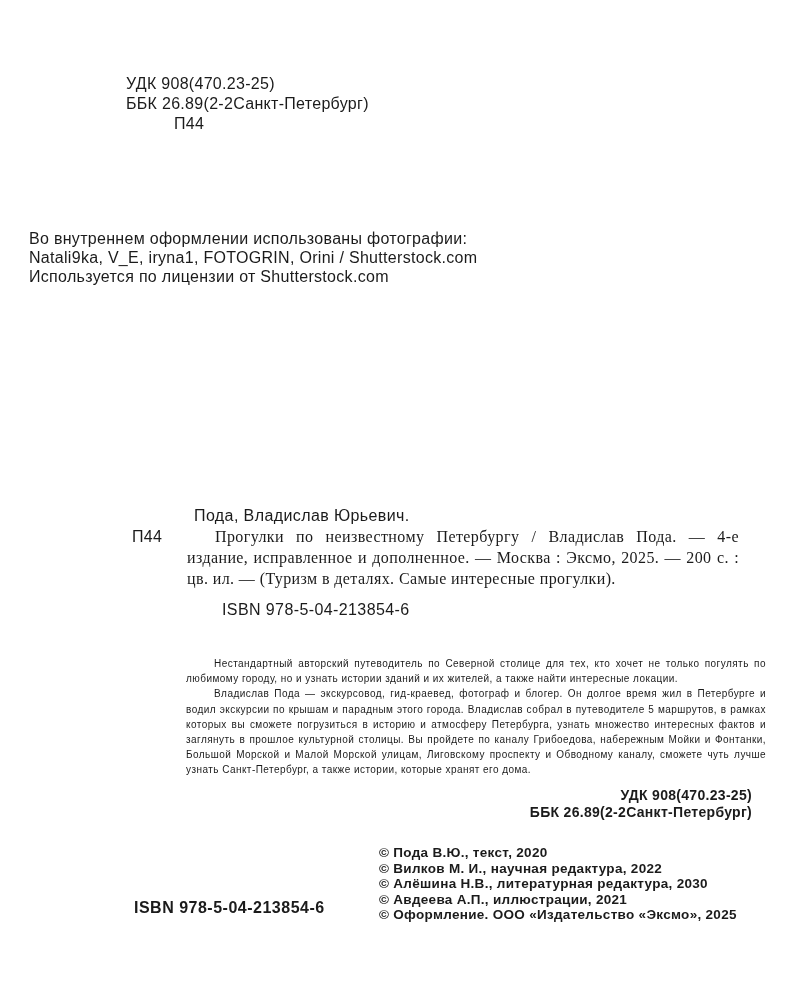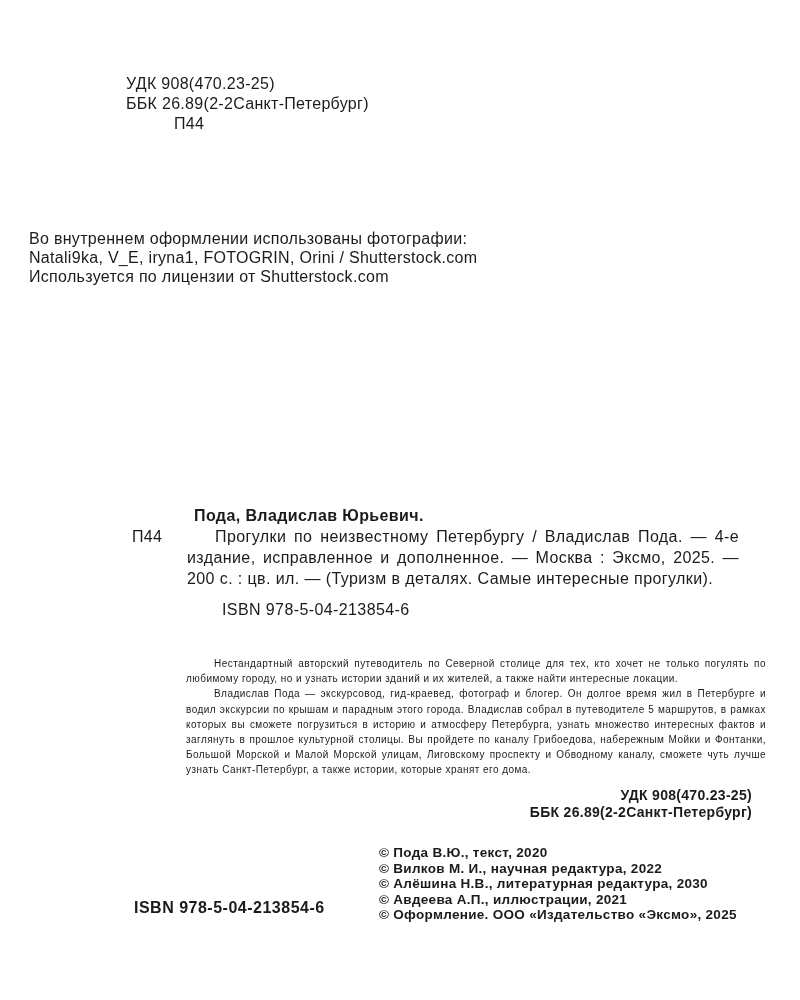--- a/index.html
+++ b/index.html
@@ -34,22 +34,22 @@
   
   .card-code {
     left: 103px; top: 528px;
     font-size: 16px; letter-spacing: 0.3px;
   }
   .card-body {
     left: 158px; top: 505px; width: 552px;
     font-size: 16px; line-height: 21px;
     letter-spacing: 0.4px;
   }
-  .card-author { font-weight: bold; padding-left: 7px; }
-  .card-desc { text-align: justify; text-indent: 28px; }
+  .card-author { font-weight: normal; padding-left: 7px; }
+  .card-desc { text-align: justify; text-indent: 28px; font-family: Liberation Serif, serif; }
   .card-isbn { margin-top: 10px; padding-left: 35px; }
 
   
   .annotation {
     left: 157px; top: 656px; width: 580px;
     font-size: 10px; line-height: 15.2px;
     letter-spacing: 0.45px;
     text-align: justify;
   }
   .annotation p { margin: 0; text-indent: 28px; }

